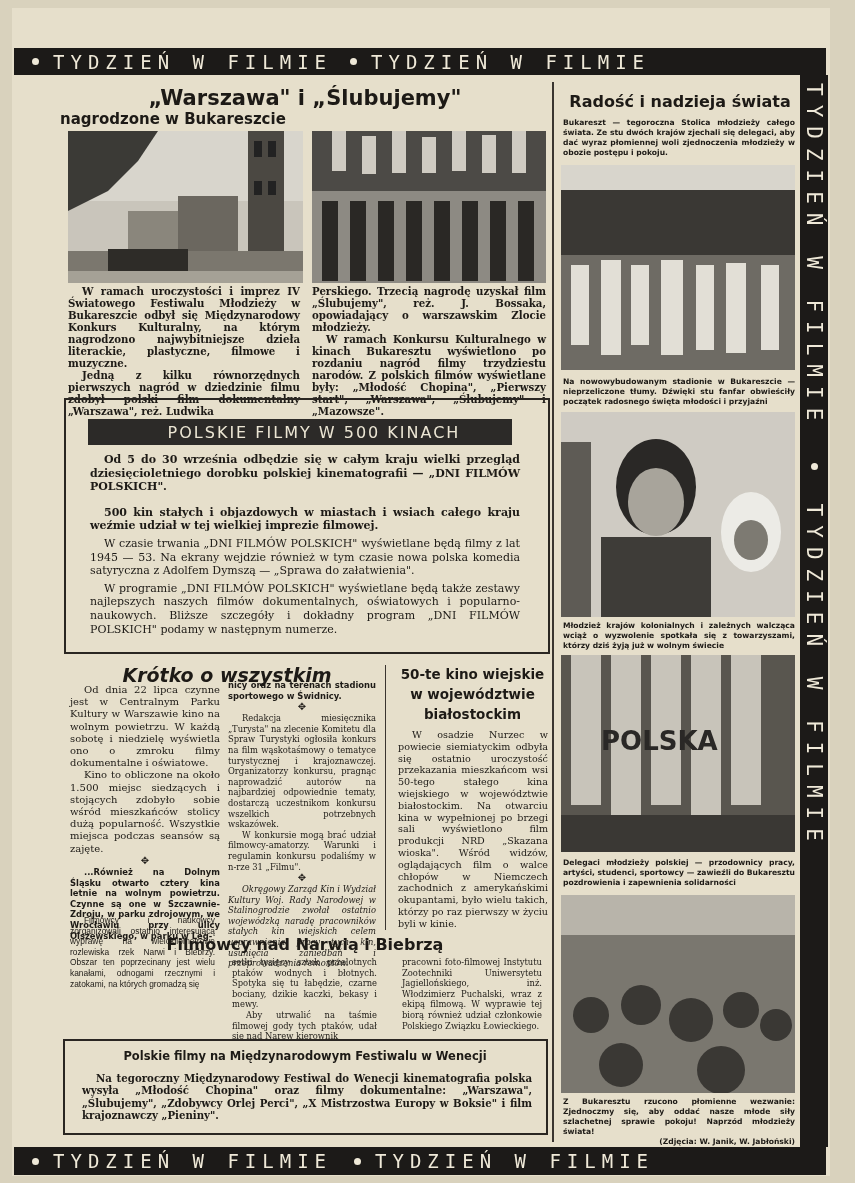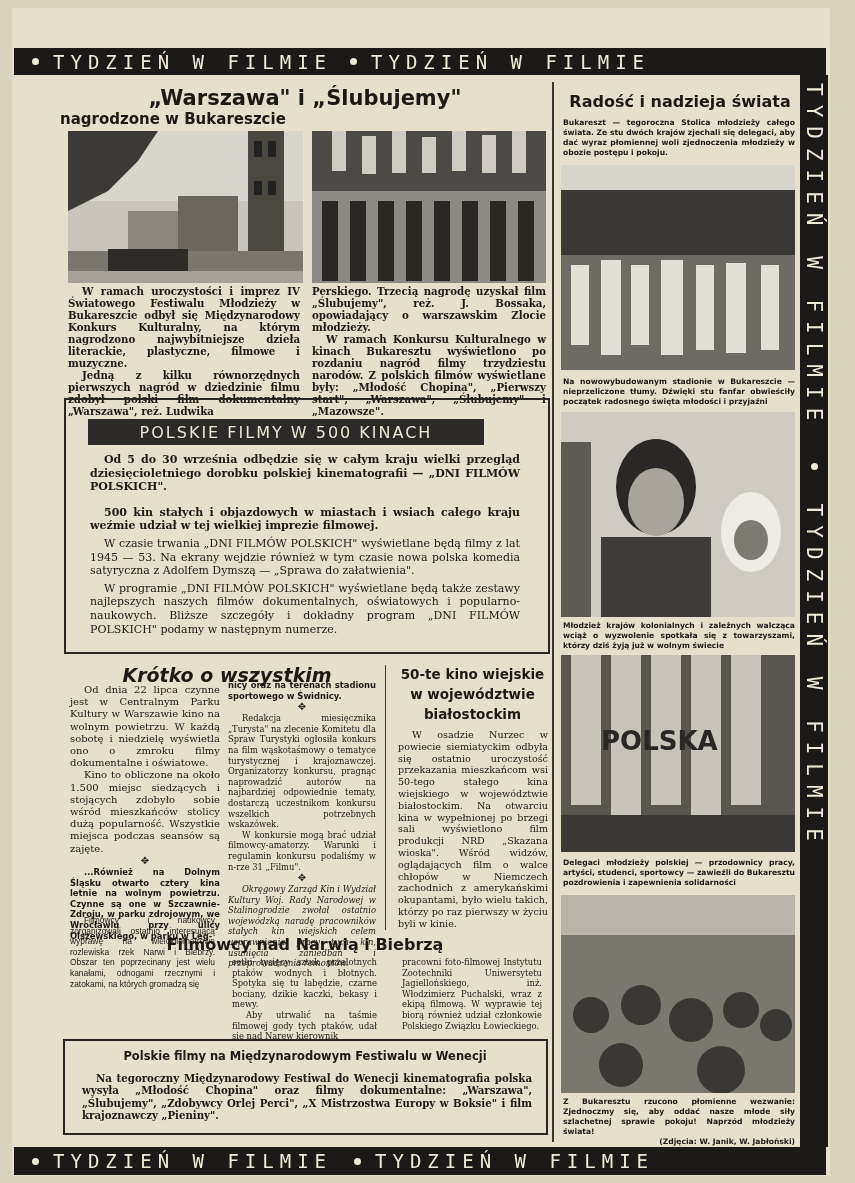--- a/index.html
+++ b/index.html
@@ -13,21 +13,21 @@
   .side-text { position:absolute; left:2px; top:8px; writing-mode:vertical-rl; font-family:"DejaVu Sans Mono", monospace; font-size:21px; letter-spacing:9px; white-space:nowrap; }
   .side-text .dot { display:inline-block; width:7px; height:7px; border-radius:50%; background:#efe9d8; margin:12px 0; }
   .col-div { position:absolute; background:#3a3530; }
   h1.main { position:absolute; left:60px; top:86px; width:490px; margin:0; text-align:center; font-family:"DejaVu Sans", sans-serif; font-size:21px; font-weight:bold; line-height:24px; }
   h2.sub { position:absolute; left:60px; top:110px; width:490px; margin:0; font-family:"DejaVu Sans", sans-serif; font-size:15px; font-weight:bold; }
   .photo { position:absolute; overflow:hidden; }
   .txt { position:absolute; font-size:10.2px; line-height:12px; text-align:justify; }
   .txt p { margin:0; text-indent:14px; }
   .bold { font-weight:bold; }
   .box { position:absolute; border:2px solid #2a2622; }
-  .box-header { position:absolute; left:88px; top:419px; width:396px; height:26px; background:#2c2a28; color:#ece6d4; font-family:"DejaVu Sans", sans-serif; font-size:16px; letter-spacing:2px; display:flex; align-items:center; justify-content:center; }
+  .box-header { position:absolute; left:88px; top:419px; width:396px; height:26px; background:#2c2a28; color:#ece6d4; font-family:"DejaVu Sans", sans-serif; font-size:16px; letter-spacing:2px; display:flex; align-items:center; justify-content:center;padding-left:28px; }
   .h-radosc { position:absolute; left:560px; top:92px; width:240px; text-align:center; font-family:"DejaVu Sans", sans-serif; font-weight:bold; font-size:16px; }
   .cap { position:absolute; left:563px; width:232px; font-family:"DejaVu Sans", sans-serif; font-weight:bold; font-size:7.6px; line-height:10px; text-align:justify; }
   .h-krotko { position:absolute; left:112px; top:664px; width:230px; text-align:center; font-family:"DejaVu Sans", sans-serif; font-weight:bold; font-style:italic; font-size:19px; }
   .h-50 { position:absolute; left:395px; top:664px; width:155px; text-align:center; font-family:"DejaVu Sans", sans-serif; font-weight:bold; font-size:13.5px; line-height:20px; }
   .h-narew { position:absolute; left:60px; top:935px; width:490px; text-align:center; font-family:"DejaVu Sans", sans-serif; font-weight:bold; font-size:16px; }
   .h-wenecja { position:absolute; left:70px; top:1049px; width:470px; text-align:center; font-family:"DejaVu Sans", sans-serif; font-weight:bold; font-size:11.5px; }
   .orn { text-align:center; font-size:10px; margin:3px 0; text-indent:0 !important; }
   .small { font-size:8.4px; line-height:10.6px; }
   .smallb { font-size:8.4px; line-height:10.6px; font-family:"DejaVu Sans", sans-serif; font-weight:bold; }
   .italic { font-style:italic; }

